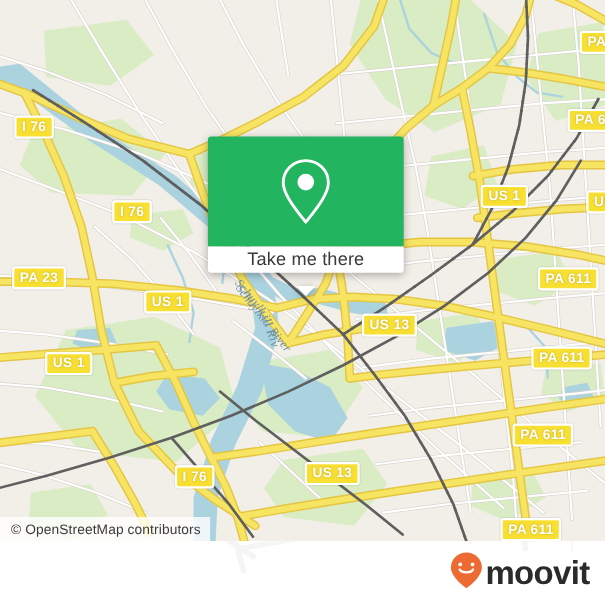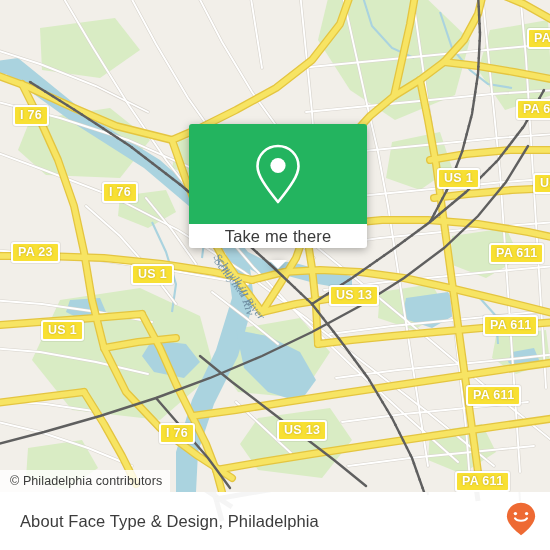--- a/index.html
+++ b/index.html
@@ -341,21 +341,21 @@
         <div style="position: absolute; left: 329px; top: 285px; background: rgb(248, 224, 51); color: rgb(255, 255, 255); border: 2px solid rgb(255, 255, 255); border-radius: 3px; padding: 1px 5px 2px; font: 700 12.5px / 14px &quot;Liberation Sans&quot;, sans-serif; letter-spacing: 0.3px; white-space: nowrap; text-shadow: rgba(140, 115, 0, 0.55) 0px 0px 2px; box-shadow: rgba(0, 0, 0, 0.06) 0px 0px 0px 1px; z-index: 30;">US 13</div>
         <div style="position: absolute; left: 483px; top: 315px; background: rgb(248, 224, 51); color: rgb(255, 255, 255); border: 2px solid rgb(255, 255, 255); border-radius: 3px; padding: 1px 5px 2px; font: 700 12.5px / 14px &quot;Liberation Sans&quot;, sans-serif; letter-spacing: 0.3px; white-space: nowrap; text-shadow: rgba(140, 115, 0, 0.55) 0px 0px 2px; box-shadow: rgba(0, 0, 0, 0.06) 0px 0px 0px 1px; z-index: 30;">PA 611</div>
         <div style="position: absolute; left: 41px; top: 320px; background: rgb(248, 224, 51); color: rgb(255, 255, 255); border: 2px solid rgb(255, 255, 255); border-radius: 3px; padding: 1px 5px 2px; font: 700 12.5px / 14px &quot;Liberation Sans&quot;, sans-serif; letter-spacing: 0.3px; white-space: nowrap; text-shadow: rgba(140, 115, 0, 0.55) 0px 0px 2px; box-shadow: rgba(0, 0, 0, 0.06) 0px 0px 0px 1px; z-index: 30;">US 1</div>
         <div style="position: absolute; left: 466px; top: 385px; background: rgb(248, 224, 51); color: rgb(255, 255, 255); border: 2px solid rgb(255, 255, 255); border-radius: 3px; padding: 1px 5px 2px; font: 700 12.5px / 14px &quot;Liberation Sans&quot;, sans-serif; letter-spacing: 0.3px; white-space: nowrap; text-shadow: rgba(140, 115, 0, 0.55) 0px 0px 2px; box-shadow: rgba(0, 0, 0, 0.06) 0px 0px 0px 1px; z-index: 30;">PA 611</div>
         <div style="position: absolute; left: 159px; top: 423px; background: rgb(248, 224, 51); color: rgb(255, 255, 255); border: 2px solid rgb(255, 255, 255); border-radius: 3px; padding: 1px 5px 2px; font: 700 12.5px / 14px &quot;Liberation Sans&quot;, sans-serif; letter-spacing: 0.3px; white-space: nowrap; text-shadow: rgba(140, 115, 0, 0.55) 0px 0px 2px; box-shadow: rgba(0, 0, 0, 0.06) 0px 0px 0px 1px; z-index: 30;">I 76</div>
         <div style="position: absolute; left: 277px; top: 420px; background: rgb(248, 224, 51); color: rgb(255, 255, 255); border: 2px solid rgb(255, 255, 255); border-radius: 3px; padding: 1px 5px 2px; font: 700 12.5px / 14px &quot;Liberation Sans&quot;, sans-serif; letter-spacing: 0.3px; white-space: nowrap; text-shadow: rgba(140, 115, 0, 0.55) 0px 0px 2px; box-shadow: rgba(0, 0, 0, 0.06) 0px 0px 0px 1px; z-index: 30;">US 13</div>
         <div style="position: absolute; left: 455px; top: 471px; background: rgb(248, 224, 51); color: rgb(255, 255, 255); border: 2px solid rgb(255, 255, 255); border-radius: 3px; padding: 1px 5px 2px; font: 700 12.5px / 14px &quot;Liberation Sans&quot;, sans-serif; letter-spacing: 0.3px; white-space: nowrap; text-shadow: rgba(140, 115, 0, 0.55) 0px 0px 2px; box-shadow: rgba(0, 0, 0, 0.06) 0px 0px 0px 1px; z-index: 30;">PA 611</div>
       </div>
   </div>
 
-  <div class="attribution">© Philadelphia contributors</div>
+  <div class="attribution">© OpenStreetMap contributors</div>
 
   <div class="popup">
     <div class="popup-head">
       <span>
         <svg width="50" height="62" viewBox="0 0 50 62" xmlns="http://www.w3.org/2000/svg">
           <path d="M25 3 C13.5 3 4.5 12 4.5 23.2 C4.5 32 12 43 25 59 C38 43 45.5 32 45.5 23.2 C45.5 12 36.5 3 25 3 Z" fill="none" stroke="#ffffff" stroke-width="2.6" stroke-linejoin="round"></path>
           <circle cx="25" cy="22.5" r="7.6" fill="#ffffff"></circle>
         </svg>
       </span>
     </div>
@@ -383,27 +383,27 @@
       </g>
       <g stroke="#777" stroke-width="2" fill="none">
         <path d="M-10,100 L60,118 L128,140 L196,170 L260,206 L318,248 L372,292 L430,340 L492,392 L556,444"></path>
         <path d="M342,-8 L354,46 L366,100 L378,152 L388,206 L396,258 L404,310 L412,362 L420,414 L428,466"></path>
         <path d="M482,-8 L488,52 L494,112 L500,172 L504,232 L508,292 L512,352 L516,412 L520,472"></path>
         <path d="M320,246 L380,238 L442,232 L504,226 L556,222"></path>
         <path d="M324,290 L386,282 L448,276 L510,270 L556,266"></path>
       </g>
     </svg>
 
-    <div class="footer-title">About Face Type &amp; Design, Philadelphia</div>
 
     <div class="brand">
       <span>
         <svg width="30" height="34" viewBox="0 0 30 34" xmlns="http://www.w3.org/2000/svg">
           <path d="M15 0.8 C7.1 0.8 0.9 7 0.9 14.3 C0.9 21 8 28.2 15 33.2 C22 28.2 29.1 21 29.1 14.3 C29.1 7 22.9 0.8 15 0.8 Z" fill="#ee6a33"></path>
           <circle cx="9.4" cy="11.6" r="1.7" fill="#ffffff"></circle>
           <circle cx="20.6" cy="11.6" r="1.7" fill="#ffffff"></circle>
           <path d="M9.0 16.3 C10.9 19.6 19.1 19.6 21.0 16.3" fill="none" stroke="#ffffff" stroke-width="2.1" stroke-linecap="round"></path>
         </svg>
       </span>
+      <span class="brand-word">moovit</span>
     </div>
   </div>
 
 </div>
 
 </body></html>

